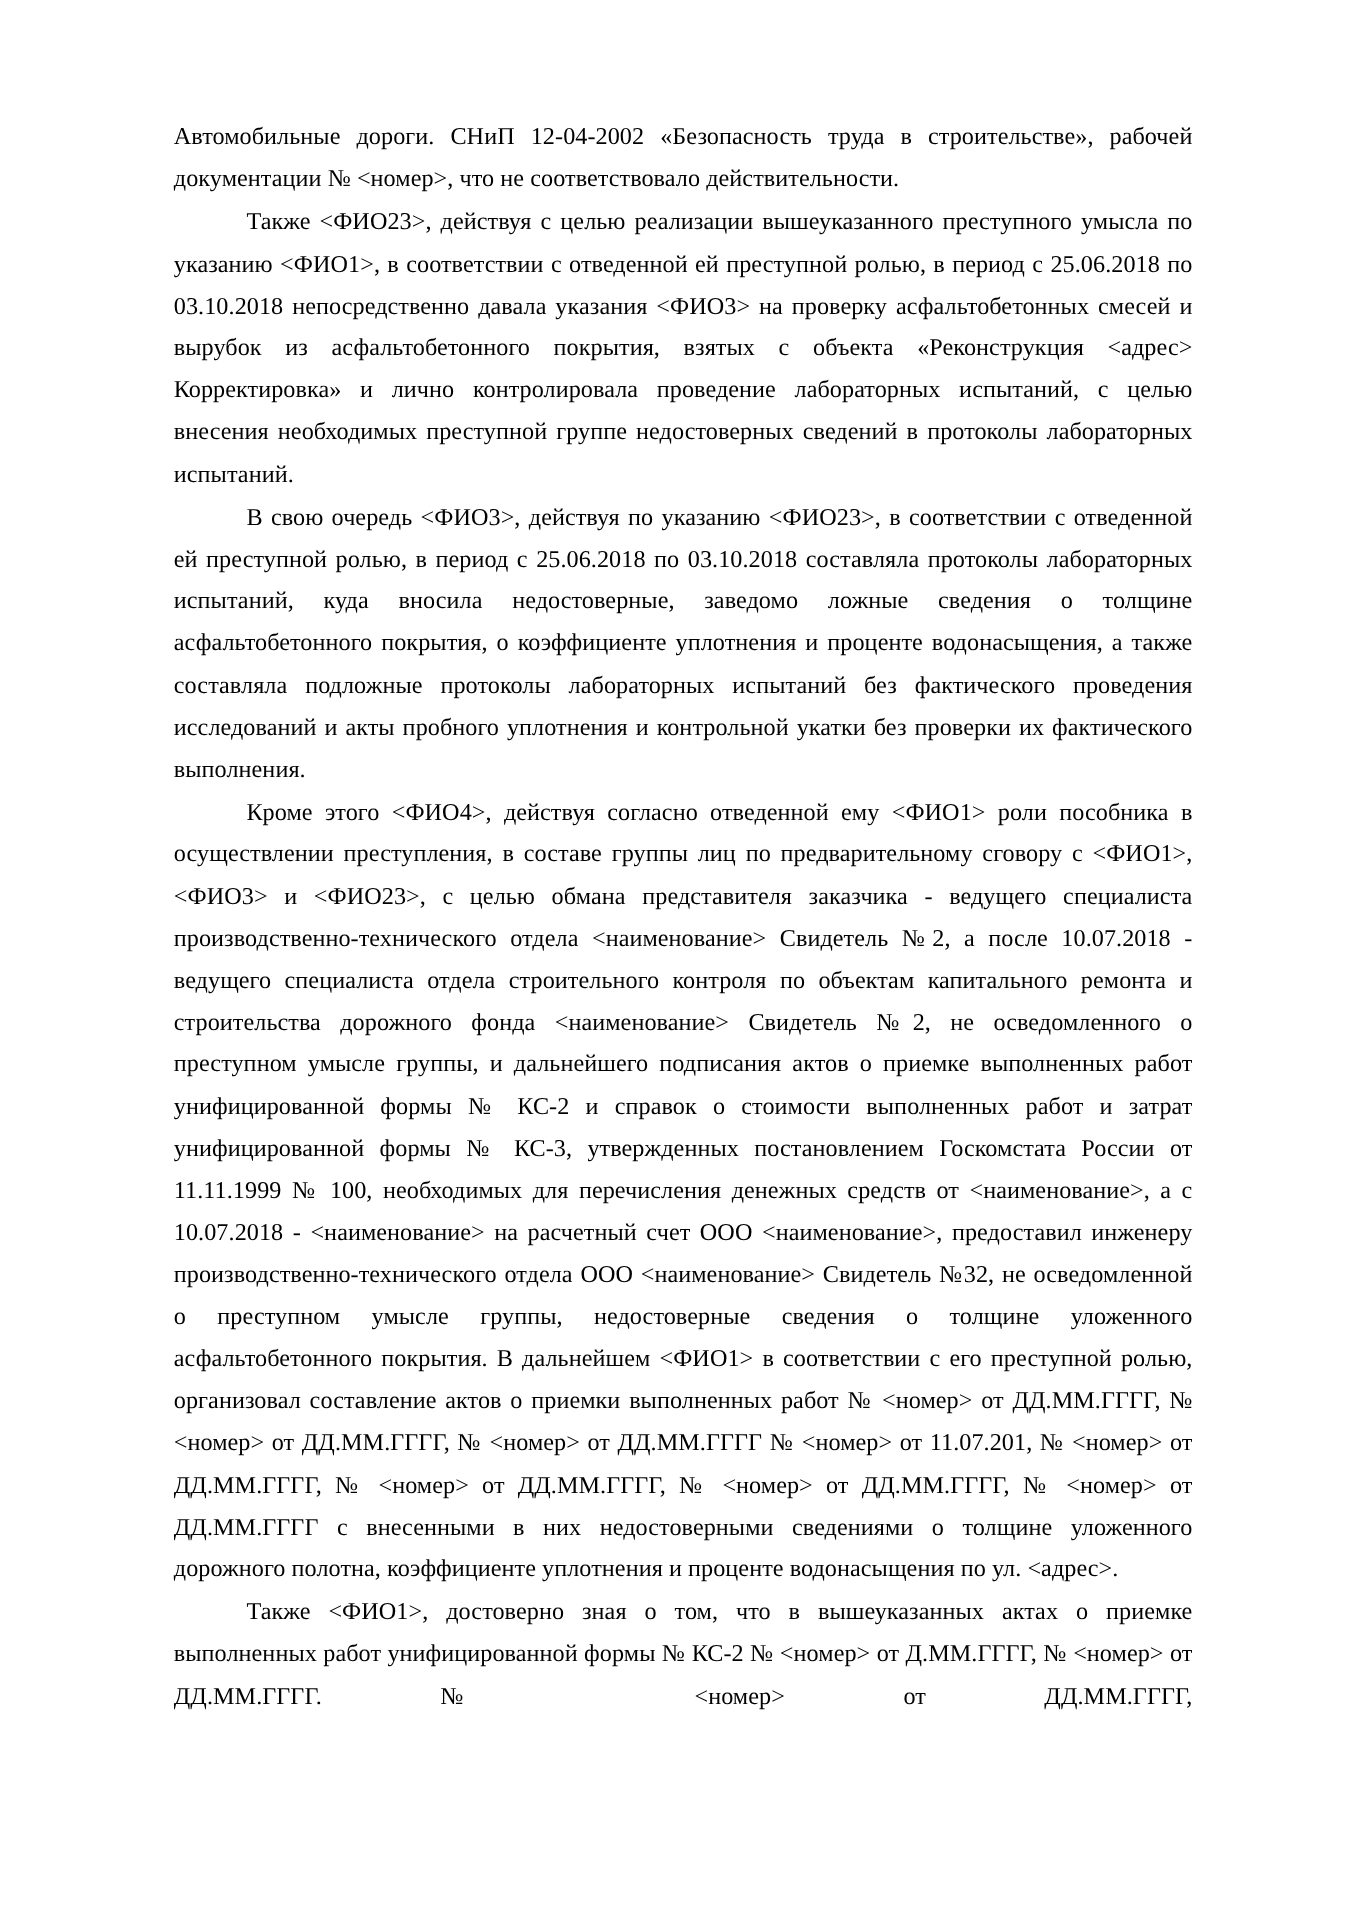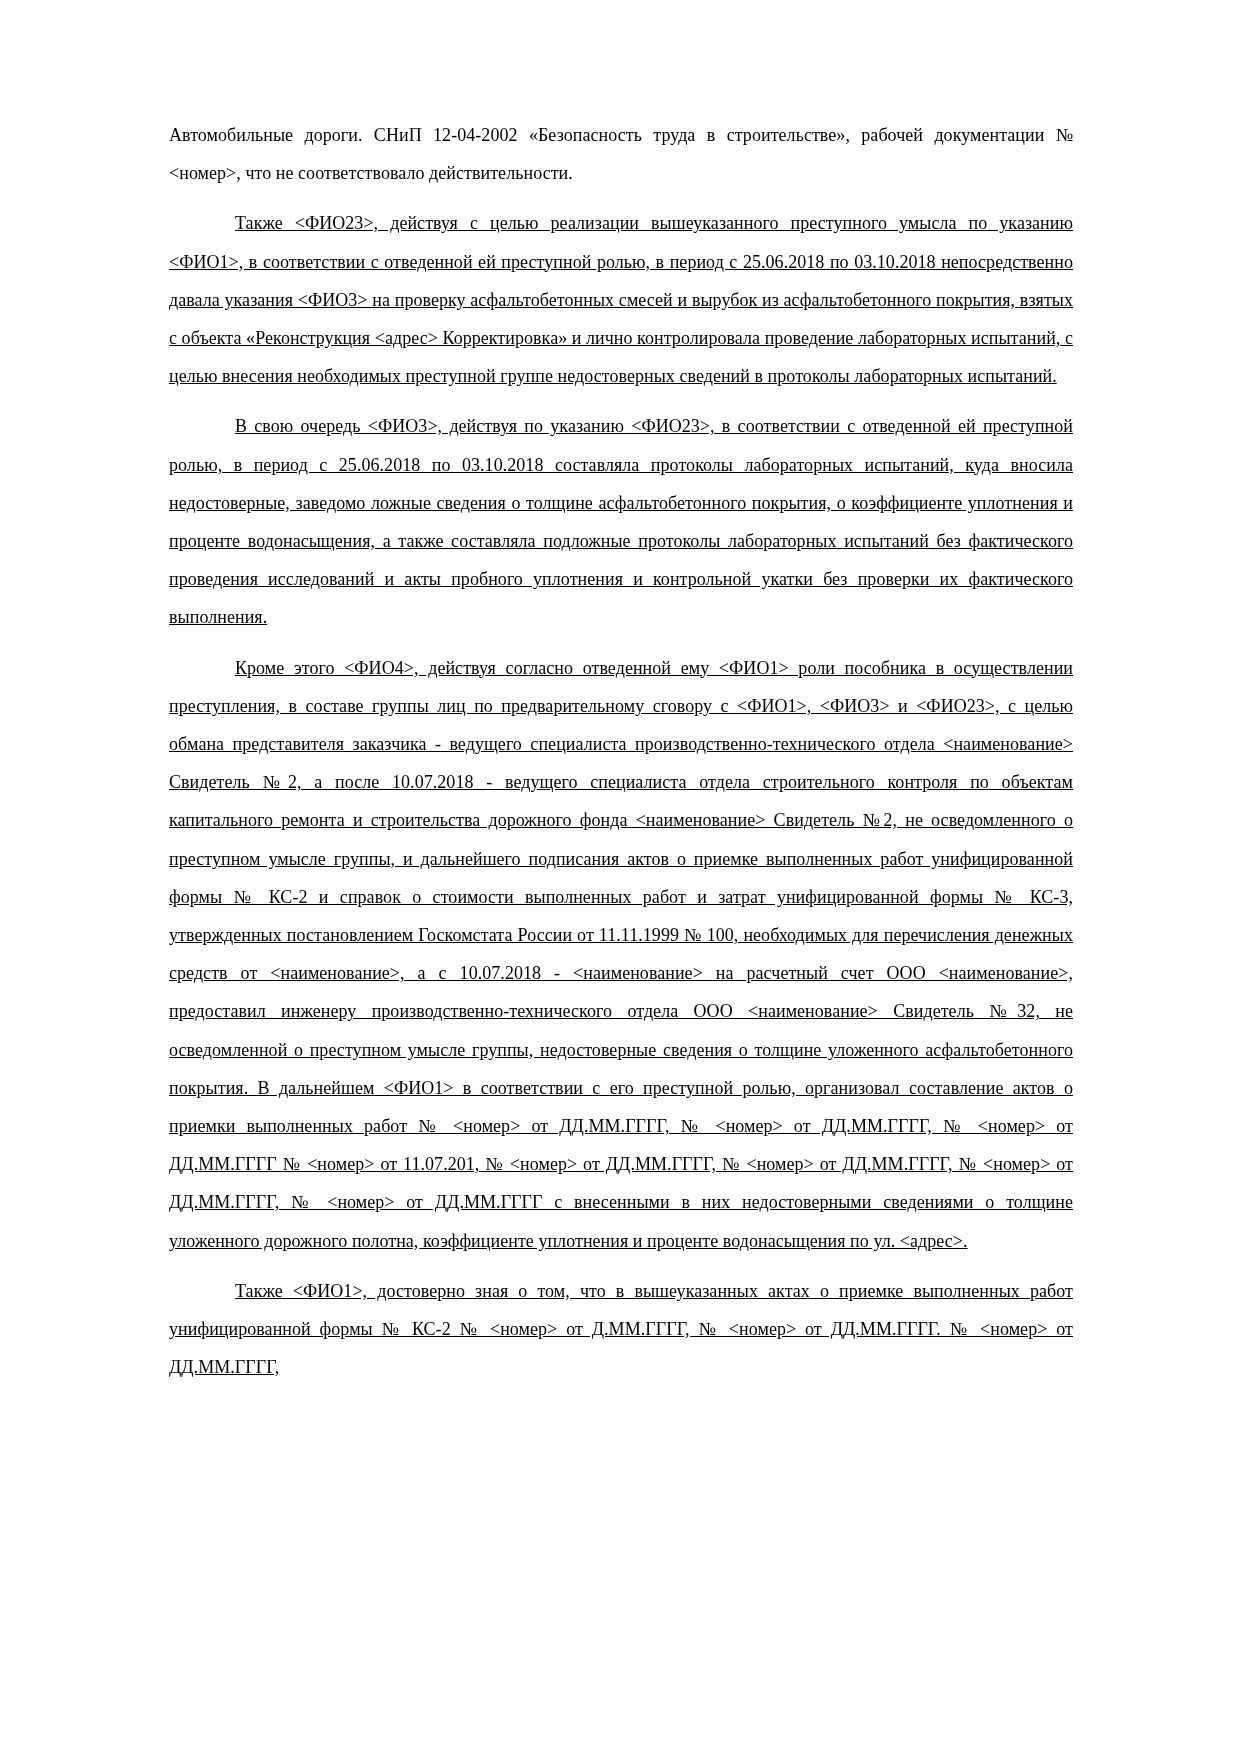--- a/index.html
+++ b/index.html
@@ -22,35 +22,34 @@
     box-sizing: border-box;
   }
   .doc-body {
     position: absolute;
     left: 157px;
     top: 104px;
     width: 928px;
     box-sizing: border-box;
   }
   .para {
-    margin: 12px;
+    margin: 1px;
     padding: 0;
-    font-size: 18px;
+    font-size: 22px;
     line-height: 38.2px;
     text-align: justify;
     text-justify: inter-word;
     text-indent: 0;
     hyphens: none;
     -webkit-hyphens: none;
     word-spacing: 0;
     letter-spacing: 0.05px;
   }
   .para.indented {
     text-indent: 66px;
-    text-decoration: underline;
   }
   
   .para.stretch-last::after {
     content: "";
     display: inline-block;
     width: 100%;
     height: 0;
   }
 </style>
 </head>

